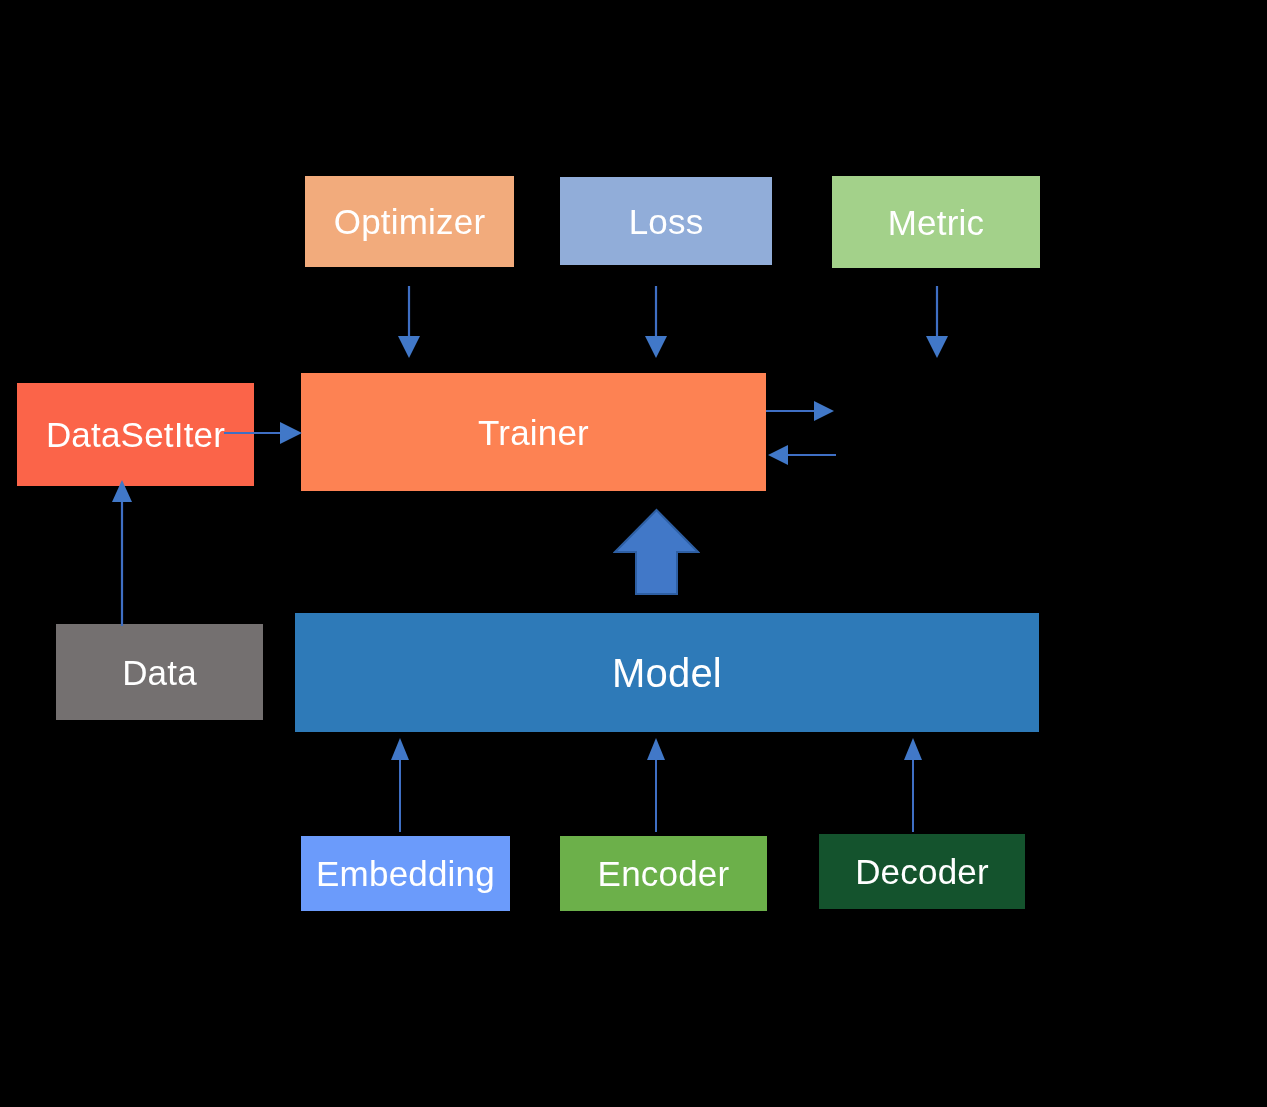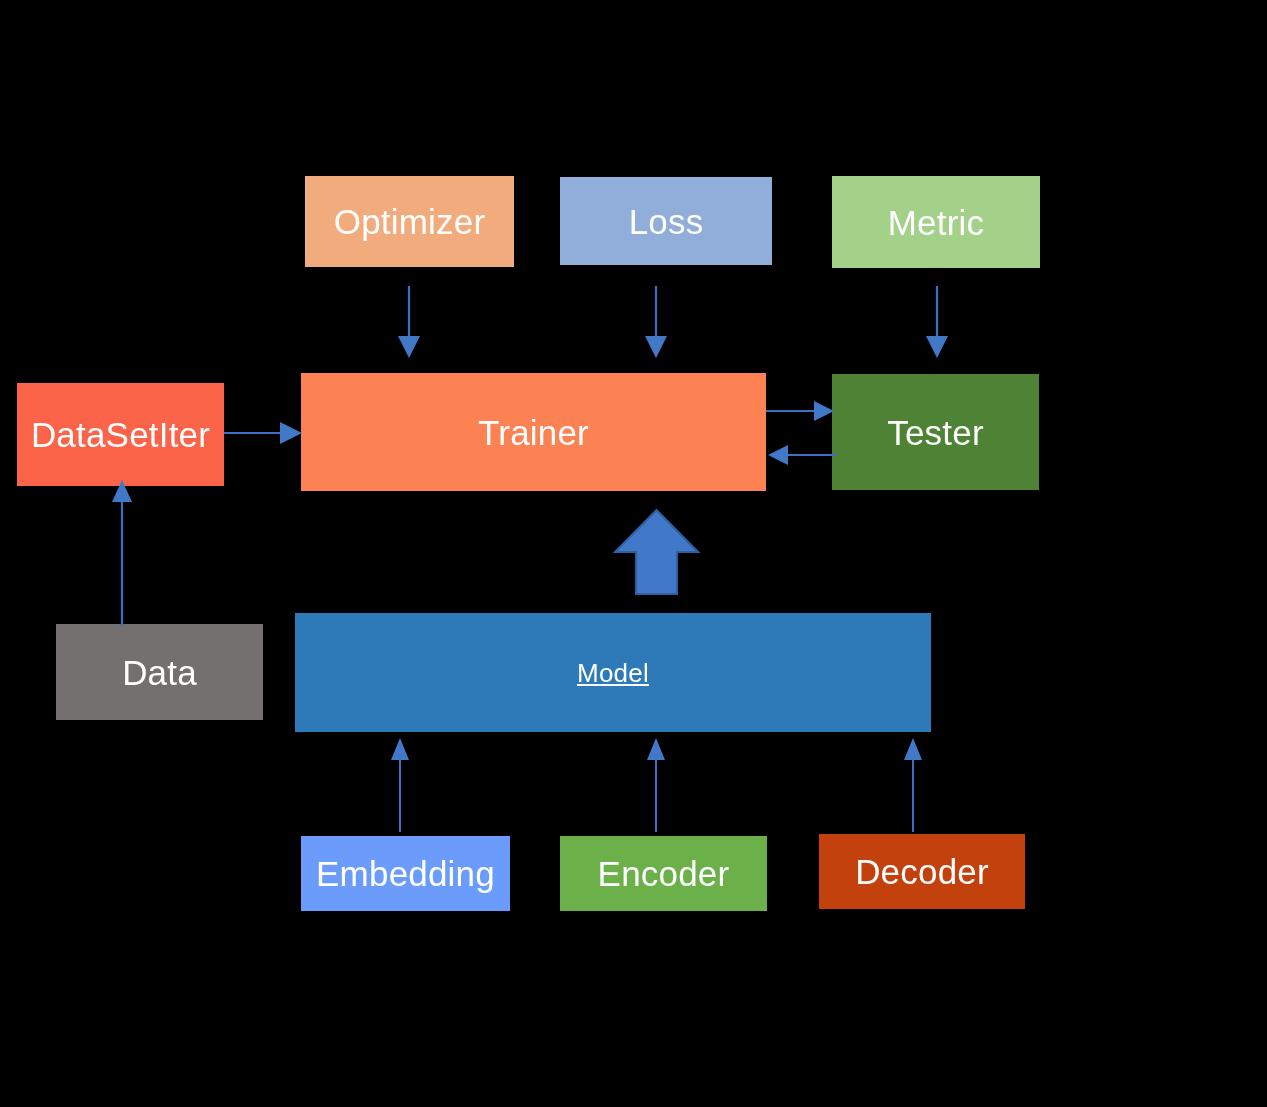--- a/index.html
+++ b/index.html
@@ -29,30 +29,30 @@
   }
   .node-label {
     display: block;
     line-height: 1;
   }
   
   .n-optimizer { left: 305px;  top: 176px; width: 209px; height: 91px;  background: #f2ab7c; font-size: 35px; }
   .n-loss      { left: 560px;  top: 177px; width: 212px; height: 88px;  background: #91add9; font-size: 35px; }
   .n-metric    { left: 832px;  top: 176px; width: 208px; height: 92px;  background: #a3d18a; font-size: 35px; }
 
-  .n-datasetiter { left: 17px;  top: 383px; width: 207px; height: 103px; background: #fb6449; font-size: 35px; }
+  .n-datasetiter { left: 17px;  top: 383px; width: 237px; height: 103px; background: #fb6449; font-size: 35px; }
   .n-trainer     { left: 301px; top: 373px; width: 465px; height: 118px; background: #fd8253; font-size: 35px; }
   .n-tester      { left: 832px; top: 374px; width: 207px; height: 116px; background: #4e8234; font-size: 35px; }
 
   .n-data  { left: 17px;  top: 624px; width: 207px; height: 96px;  background: #747070; font-size: 35px; margin-left: 39px; }
-  .n-model { left: 295px; top: 613px; width: 636px; height: 119px; background: #2e7ab8; font-size: 26px; text-decoration: underline; }
+  .n-model { left: 295px; top: 613px; width: 744px; height: 119px; background: #2e7ab8; font-size: 40px; }
 
   .n-embedding { left: 301px; top: 836px; width: 209px; height: 75px; background: #6b9bfb; font-size: 35px; }
   .n-encoder   { left: 560px; top: 836px; width: 207px; height: 75px; background: #6cb04a; font-size: 35px; }
-  .n-decoder   { left: 819px; top: 834px; width: 206px; height: 75px; background: #c2410c; font-size: 35px; }
+  .n-decoder   { left: 819px; top: 834px; width: 206px; height: 75px; background: #14532d; font-size: 35px; }
 
   
   .edge {
     position: absolute;
     overflow: visible;
   }
   .edge svg { display: block; overflow: visible; }
 
   
   .block-arrow {
@@ -81,23 +81,20 @@
   </div>
 
   <div class="node n-datasetiter">
     <span class="node-label">DataSetIter</span>
   </div>
 
   <div class="node n-trainer">
     <span class="node-label">Trainer</span>
   </div>
 
-  <div class="node n-tester">
-    <span class="node-label">Tester</span>
-  </div>
 
   <div class="node n-data">
     <span class="node-label">Data</span>
   </div>
 
   <div class="node n-model">
     <span class="node-label">Model</span>
   </div>
 
   <div class="node n-encoder">

